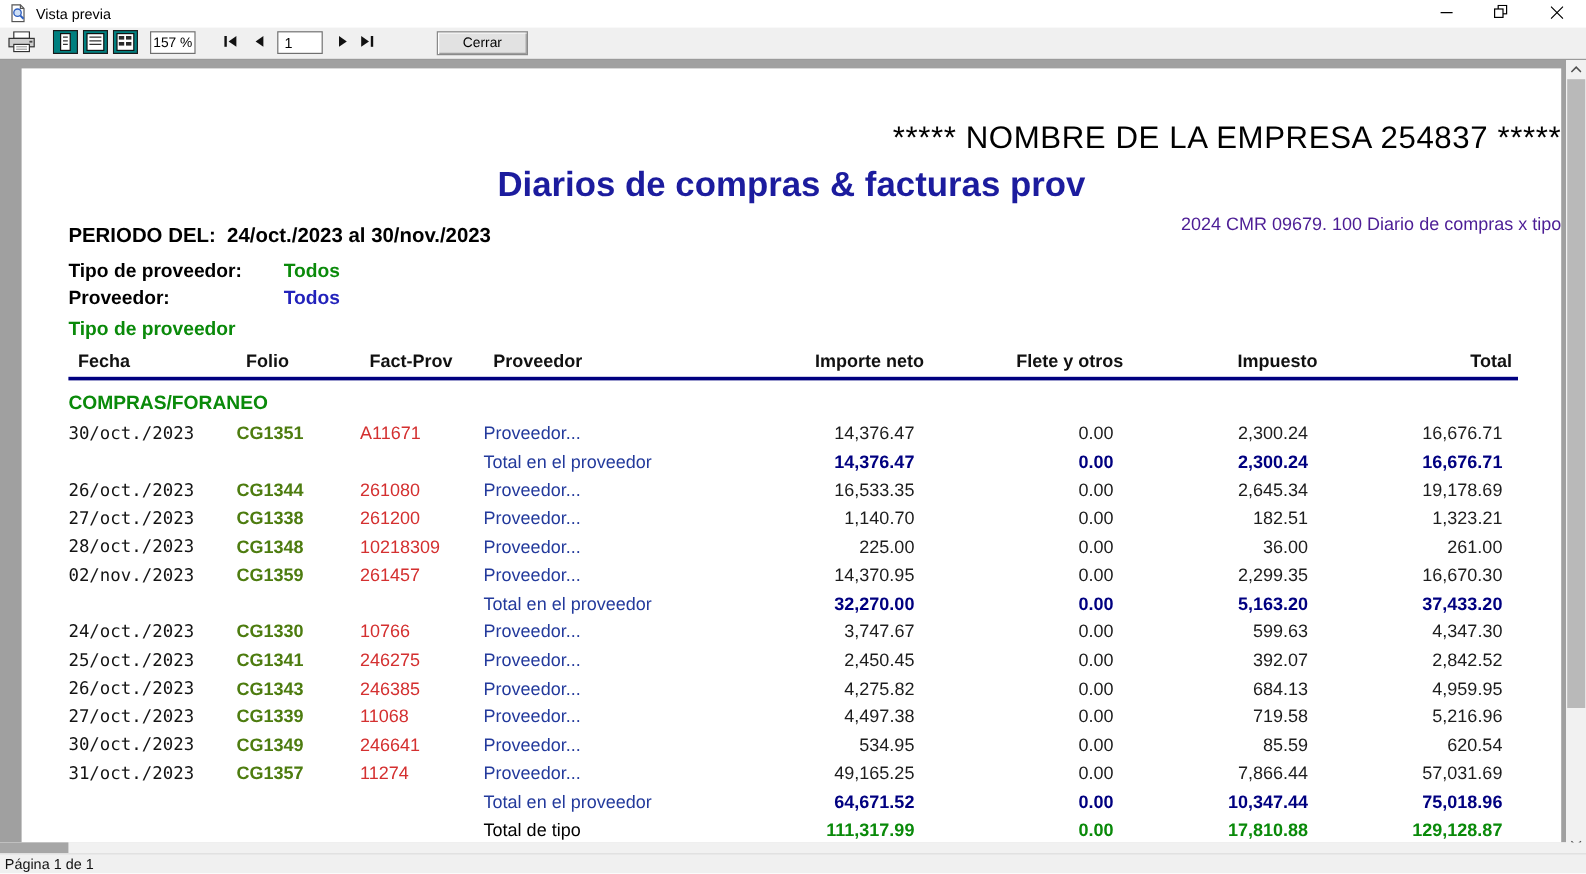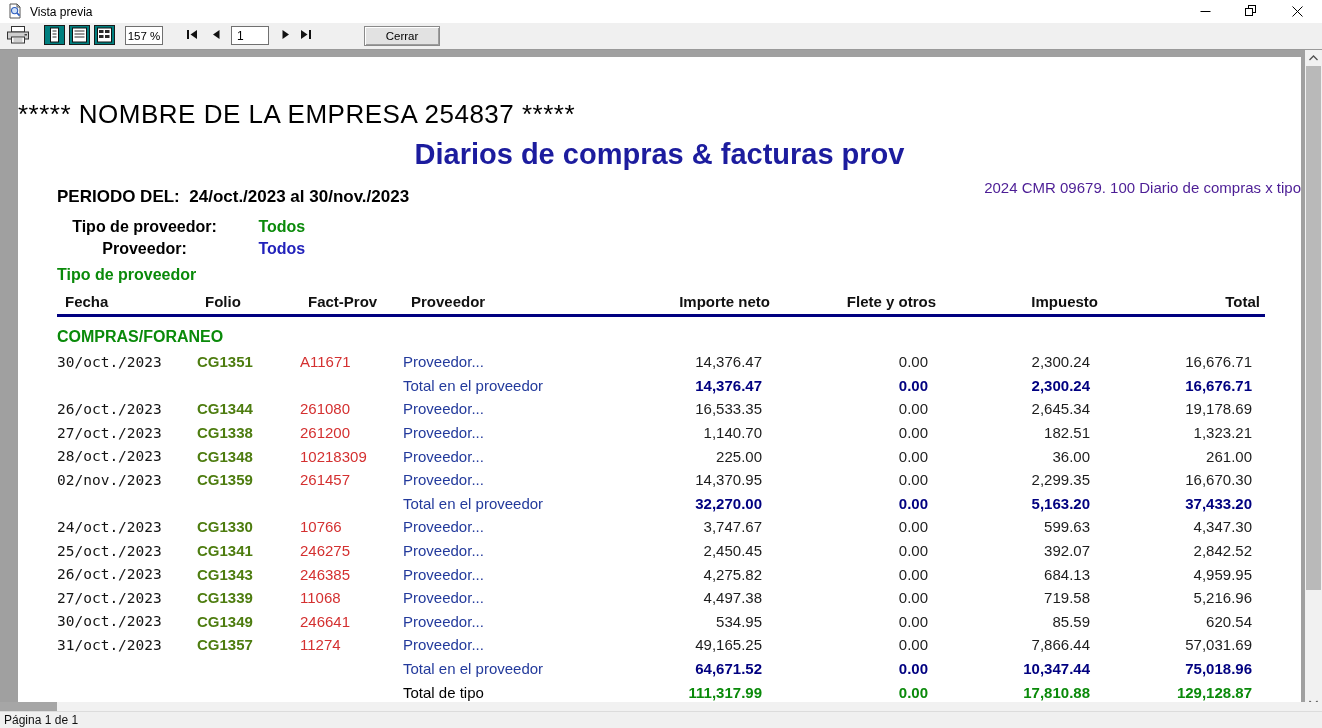--- a/index.html
+++ b/index.html
@@ -37,28 +37,28 @@
   
   .vscroll{position:absolute;top:49px;left:1305px;width:17px;height:662px;background:#f1f1f1}
   .vs-arrow{position:absolute;left:0;width:17px;height:17px;display:flex;align-items:center;justify-content:center}
   .vs-up{top:0}.vs-down{bottom:0}
   .vthumb{position:absolute;left:1px;top:17px;width:15px;height:524px;background:#b9b9b9}
   .hscroll{position:absolute;top:702px;left:0;width:1305px;height:9px;background:#f1f1f1}
   .hthumb{position:absolute;left:0;top:0;width:57px;height:9px;background:#a6a6a6}
   .sb-corner{position:absolute;top:702px;left:1305px;width:17px;height:9px;background:#f1f1f1}
   .statusbar{position:absolute;top:711px;left:0;width:1322px;height:17px;background:#f0f0f0;border-top:1px solid #dcdcdc;font-size:12px;color:#111;padding:1px 0 0 4px;box-sizing:border-box}
   
-  .company{position:absolute;top:42px;left:0;width:100%;text-align:left;font-size:26px;color:#000;letter-spacing:0.5px}
+  .company{position:absolute;top:42px;left:0;width:100%;text-align:right;font-size:26px;color:#000;letter-spacing:0.5px}
   .rtitle{position:absolute;top:81px;left:0;width:100%;text-align:center;font-size:29px;font-weight:bold;color:#1c1c9e}
   .rsub{position:absolute;top:122px;left:0;width:100%;text-align:right;font-size:15px;color:#4c1d95}
   .periodo{position:absolute;left:39px;top:130px;font-size:17px;font-weight:bold;color:#000;white-space:pre}
   .filter{position:absolute;left:39px;font-size:16px;font-weight:bold}
   .filter-type{top:161px}.filter-prov{top:183px}
-  .flabel{display:inline-block;width:175px;text-align:center;color:#000}
-  .fvalue{margin-left:22px}
+  .flabel{display:inline-block;width:175px;text-align:left;color:#000}
+  .fvalue{margin-left:0}
   .fvalue.green{color:#0a8a0a}.fvalue.navy{color:#2222bb}
   .group-hdr{position:absolute;left:39px;top:209px;font-size:16px;font-weight:bold;color:#0a8a0a}
   .section-hdr{position:absolute;left:39px;top:271px;font-size:16px;font-weight:bold;color:#0a8a0a}
   .rule{position:absolute;left:39px;top:257px;width:1208px;height:3px;background:#000080}
   
   .grid-row{display:grid;grid-template-columns:140px 103px 103px 220px 139px 166px 162px 162px;height:23.6px;align-items:center}
   .thead{position:absolute;left:47px;top:233px;width:1195px;font-size:15px;font-weight:bold;color:#111}
   .rows{position:absolute;left:39px;top:293px;width:1195px;font-size:15px}
   .cell{white-space:nowrap;overflow:visible}
   .c-neto,.c-flete,.c-imp,.c-total{text-align:right}

